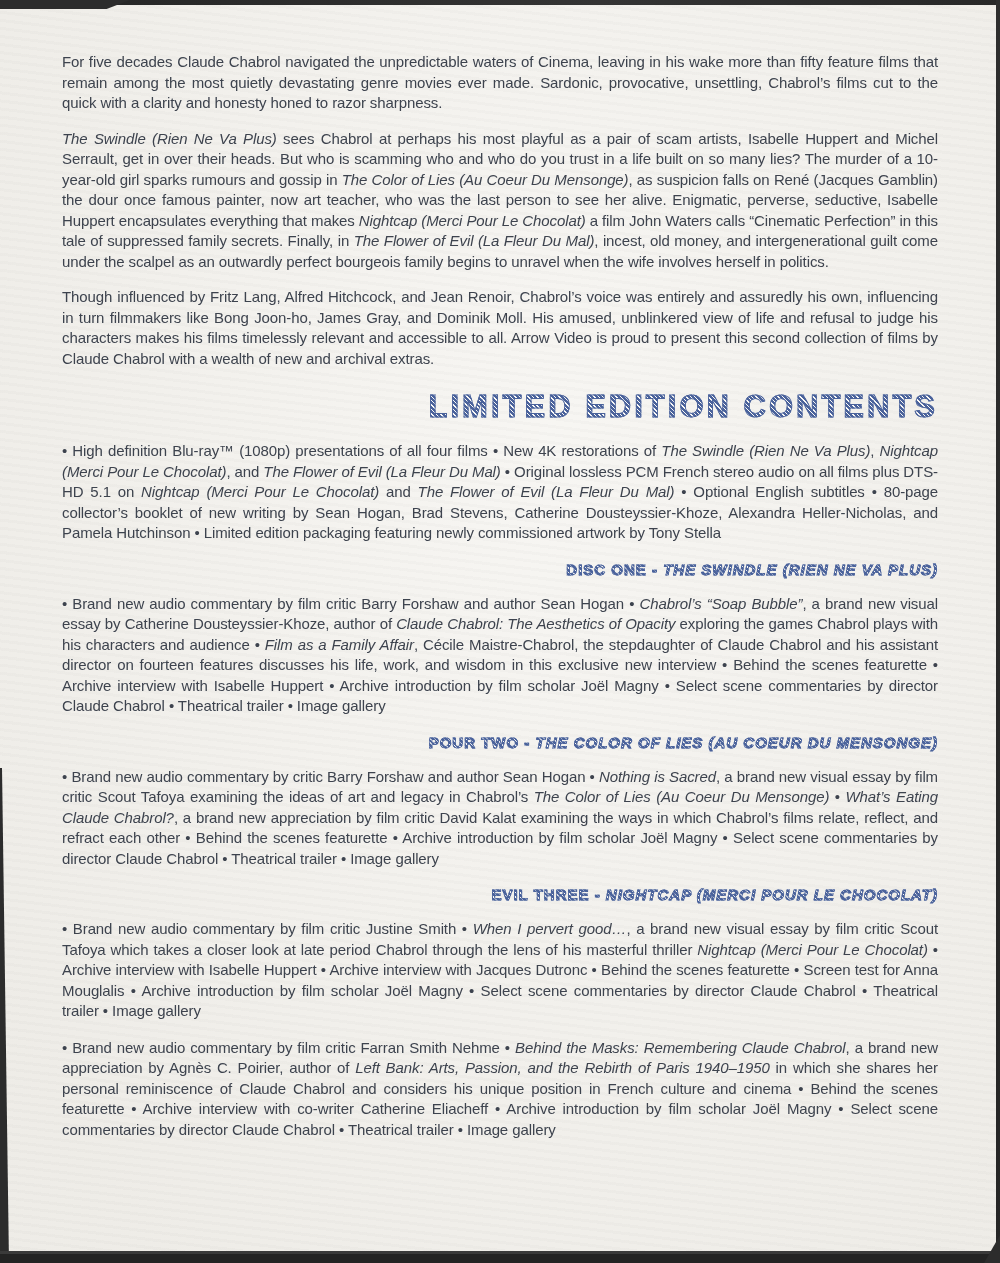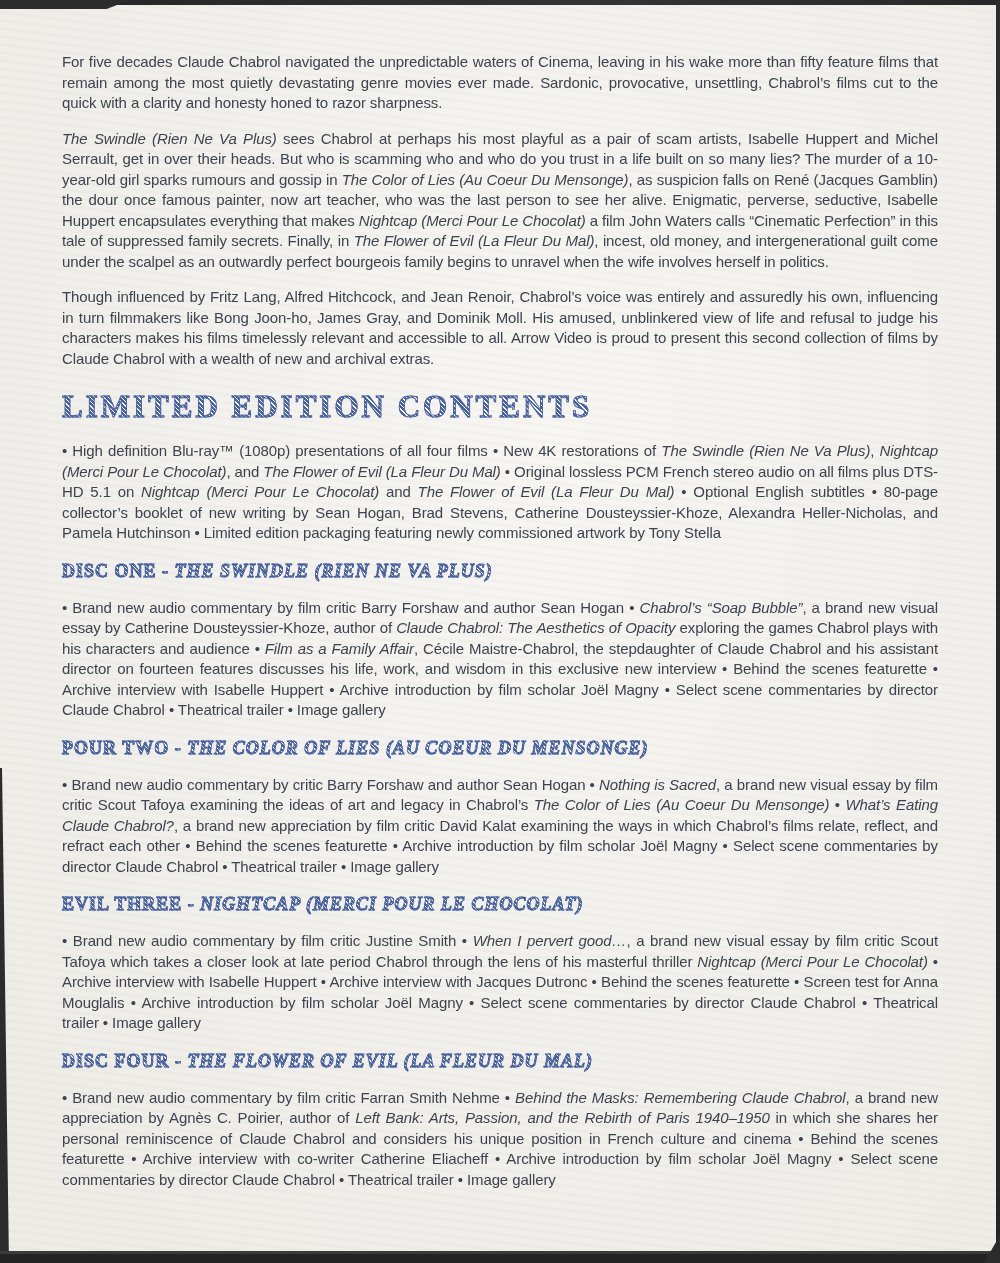--- a/index.html
+++ b/index.html
@@ -22,33 +22,33 @@
     font-family: "Liberation Sans", sans-serif;
     font-size: 15px;
     line-height: 20.5px;
     letter-spacing: -0.1px;
     color: var(--body-text, #3d434e);
     text-align: justify;
   }
   p.section-body { margin: 16px 0 2px 0; }
 
   .le-heading, .disc-heading {
-    font-family: Liberation Serif, serif;
+    font-family: Liberation Sans, sans-serif;
     font-weight: bold;
-    text-align: left;
+    text-align: right;
     color: var(--heading-blue, #4a629b);
     margin: 0;
   }
   .le-heading {
     font-size: 31px;
     letter-spacing: 3px;
     margin: 20px 0 7px 0;
   }
   .disc-heading {
-    font-size: 18px;
+    font-size: 15px;
     letter-spacing: 1px;
     margin: 17px 0 6px 0;
   }
   .disc-heading em { font-style: italic; }
   @supports (-webkit-background-clip: text) {
     .le-heading, .disc-heading {
       background-image: repeating-linear-gradient(45deg,
         var(--heading-blue, #4a629b) 0 2.1px,
         rgba(255,255,255,0.55) 2.1px 3.1px);
       -webkit-background-clip: text;
@@ -89,21 +89,20 @@
 
     <h2 class="disc-heading"><span>DISC ONE - </span><em>THE SWINDLE (RIEN NE VA PLUS)</em></h2>
     <p class="body-text section-body">• Brand new audio commentary by film critic Barry Forshaw and author Sean Hogan • <i>Chabrol’s “Soap Bubble”</i>, a brand new visual essay by Catherine Dousteyssier-Khoze, author of <i>Claude Chabrol: The Aesthetics of Opacity</i> exploring the games Chabrol plays with his characters and audience • <i>Film as a Family Affair</i>, Cécile Maistre-Chabrol, the stepdaughter of Claude Chabrol and his assistant director on fourteen features discusses his life, work, and wisdom in this exclusive new interview • Behind the scenes featurette • Archive interview with Isabelle Huppert • Archive introduction by film scholar Joël Magny • Select scene commentaries by director Claude Chabrol • Theatrical trailer • Image gallery</p>
 
     <h2 class="disc-heading"><span>POUR TWO - </span><em>THE COLOR OF LIES (AU COEUR DU MENSONGE)</em></h2>
     <p class="body-text section-body">• Brand new audio commentary by critic Barry Forshaw and author Sean Hogan • <i>Nothing is Sacred</i>, a brand new visual essay by film critic Scout Tafoya examining the ideas of art and legacy in Chabrol’s <i>The Color of Lies (Au Coeur Du Mensonge)</i> • <i>What’s Eating Claude Chabrol?</i>, a brand new appreciation by film critic David Kalat examining the ways in which Chabrol’s films relate, reflect, and refract each other • Behind the scenes featurette • Archive introduction by film scholar Joël Magny • Select scene commentaries by director Claude Chabrol • Theatrical trailer • Image gallery</p>
 
     <h2 class="disc-heading"><span>EVIL THREE - </span><em>NIGHTCAP (MERCI POUR LE CHOCOLAT)</em></h2>
     <p class="body-text section-body">• Brand new audio commentary by film critic Justine Smith • <i>When I pervert good…</i>, a brand new visual essay by film critic Scout Tafoya which takes a closer look at late period Chabrol through the lens of his masterful thriller <i>Nightcap (Merci Pour Le Chocolat)</i> • Archive interview with Isabelle Huppert • Archive interview with Jacques Dutronc • Behind the scenes featurette • Screen test for Anna Mouglalis • Archive introduction by film scholar Joël Magny • Select scene commentaries by director Claude Chabrol • Theatrical trailer • Image gallery</p>
 
-    <h2 class="disc-heading"><span>DISC FOUR - </span><em>THE FLOWER OF EVIL (LA FLEUR DU MAL)</em></h2>
     <p class="body-text section-body">• Brand new audio commentary by film critic Farran Smith Nehme • <i>Behind the Masks: Remembering Claude Chabrol</i>, a brand new appreciation by Agnès C. Poirier, author of <i>Left Bank: Arts, Passion, and the Rebirth of Paris 1940–1950</i> in which she shares her personal reminiscence of Claude Chabrol and considers his unique position in French culture and cinema • Behind the scenes featurette • Archive interview with co-writer Catherine Eliacheff • Archive introduction by film scholar Joël Magny • Select scene commentaries by director Claude Chabrol • Theatrical trailer • Image gallery</p>
 
   </div>
 
   <div class="edge edge-top"></div>
   <div class="edge edge-top-left"></div>
   <div class="edge edge-right"></div>
   <div class="edge edge-left"></div>
   <div class="edge edge-bottom"></div>
   <div class="edge edge-corner-br"></div>

